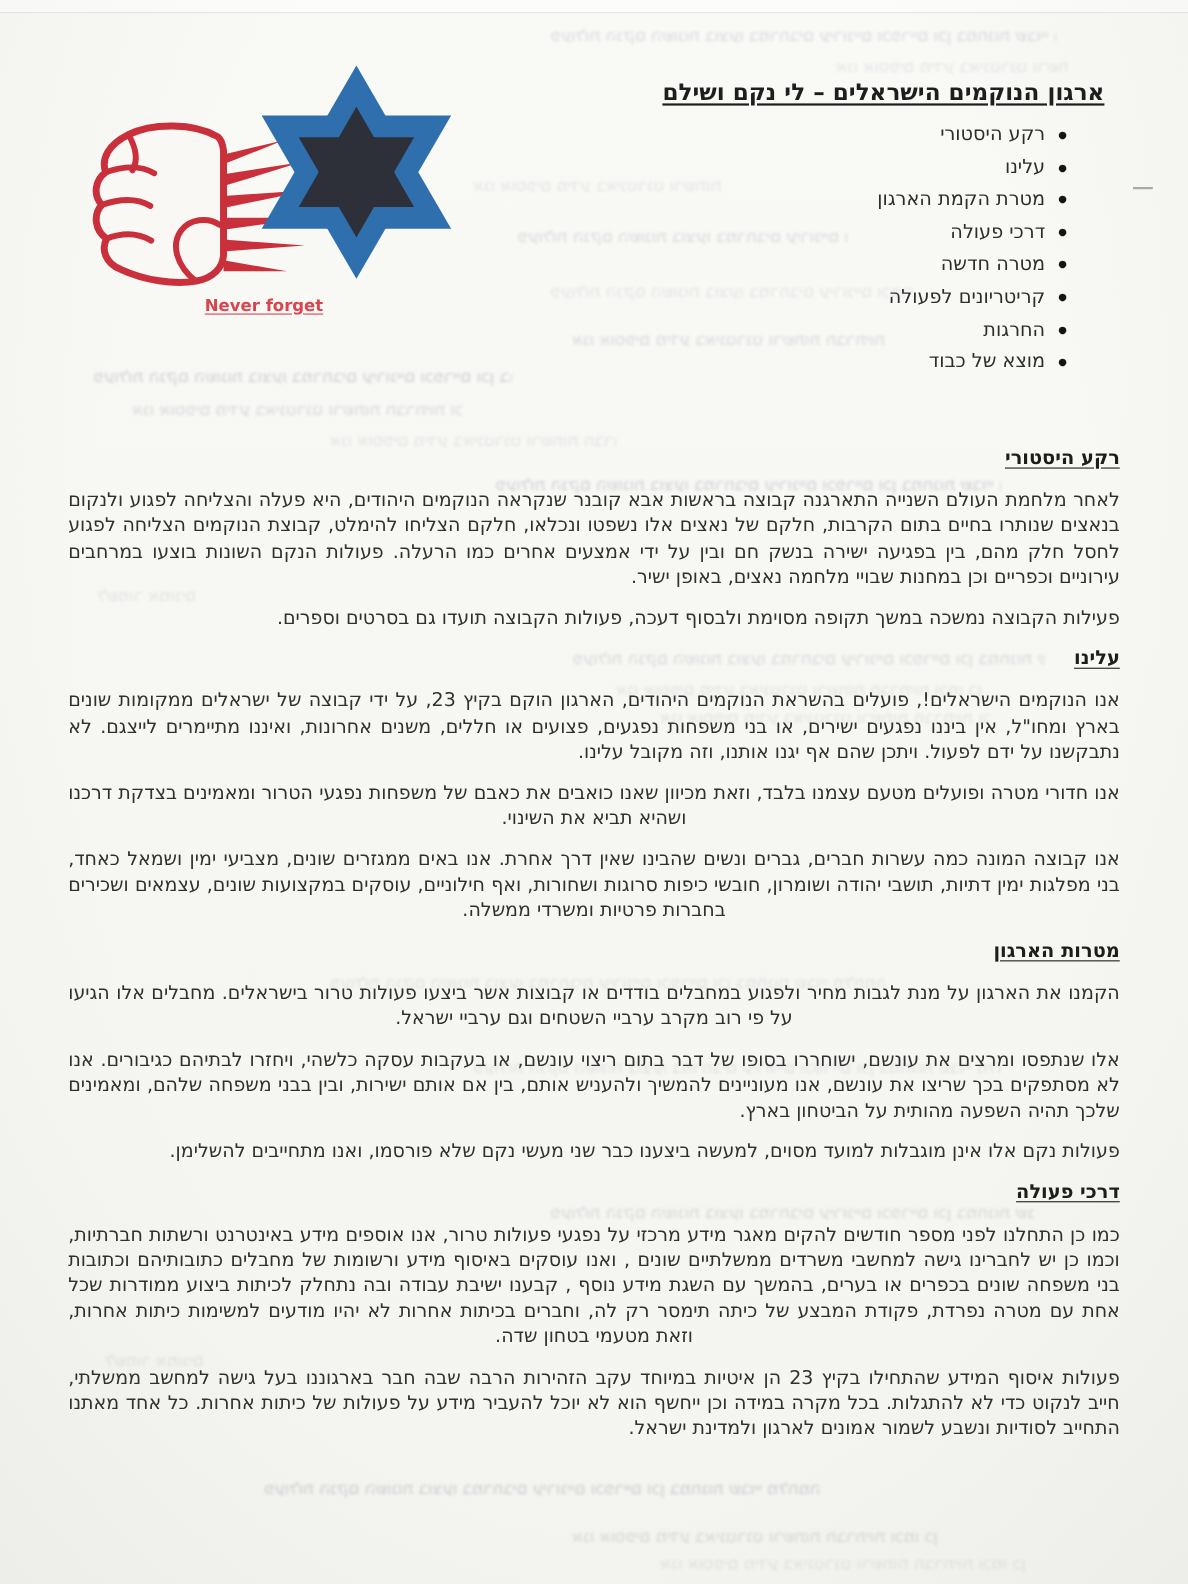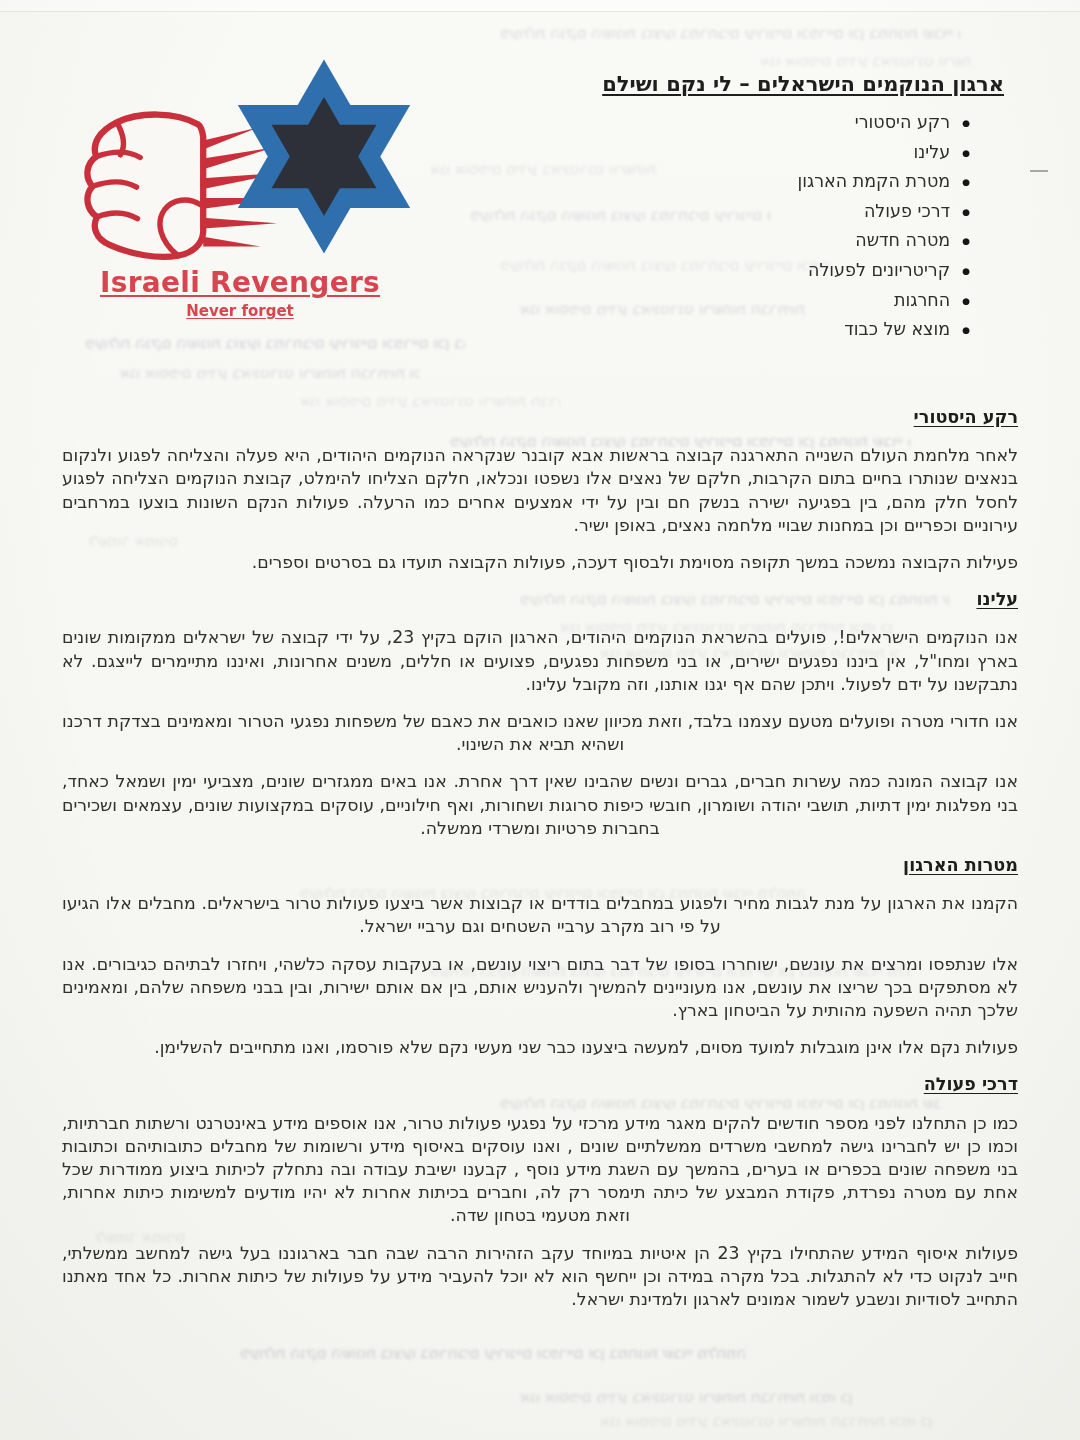--- a/index.html
+++ b/index.html
@@ -113,21 +113,20 @@
         <polygon points="100,2 13,152 187,152"></polygon>
         <polygon points="100,198 13,48 187,48"></polygon>
       </g>
       <g fill="#2d3039">
         <polygon points="100,40 47,132 153,132"></polygon>
         <polygon points="100,160 47,68 153,68"></polygon>
       </g>
     </svg>
 
     <div class="brand-box">
-      <div class="brand-name">Israeli Revengers</div>
       <div class="brand-tagline">Never forget</div>
     </div>
   </div>
 
   <div class="doc-header">
     <h1 class="doc-title">ארגון הנוקמים הישראלים – לי נקם ושילם</h1>
     <ul class="toc">
       <li>רקע היסטורי</li>
       <li>עלינו</li>
       <li>מטרת הקמת הארגון</li>

